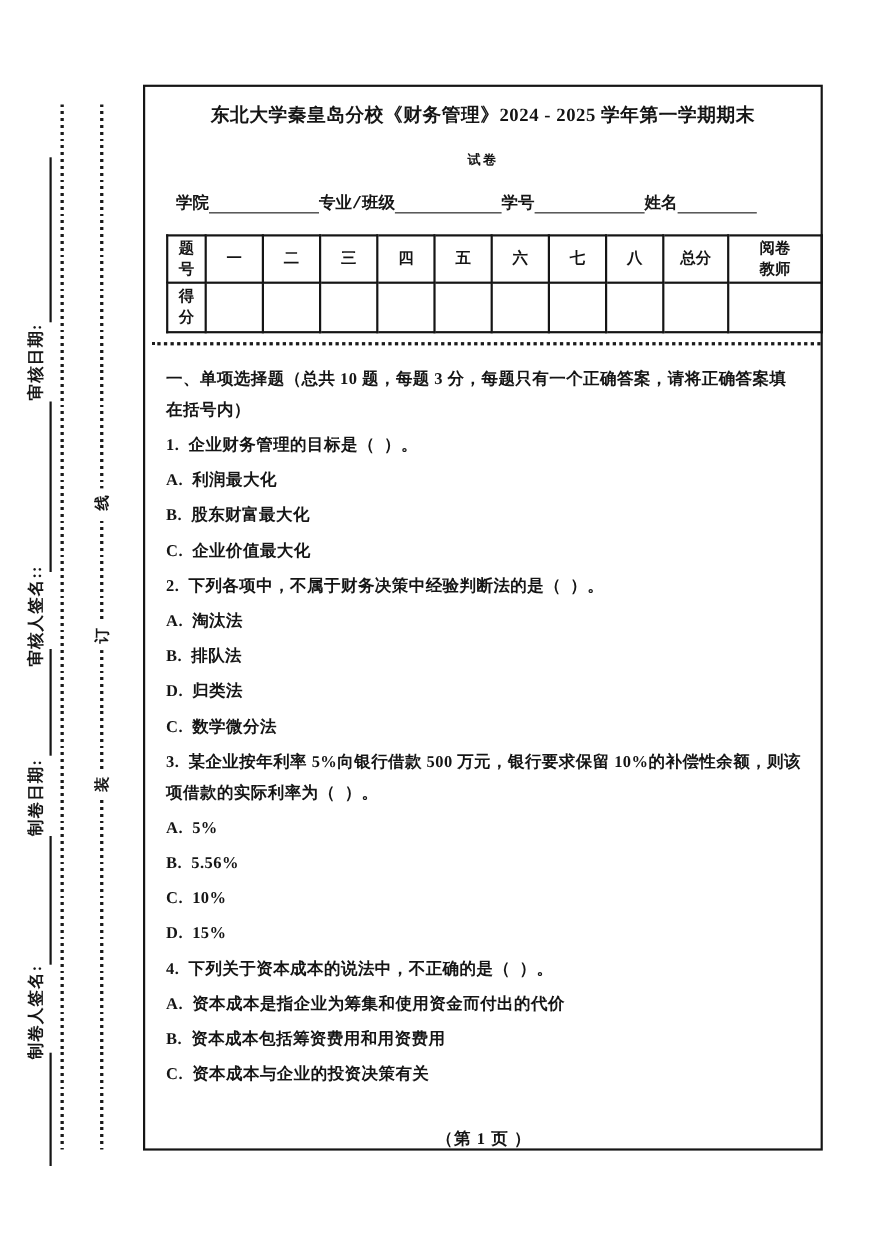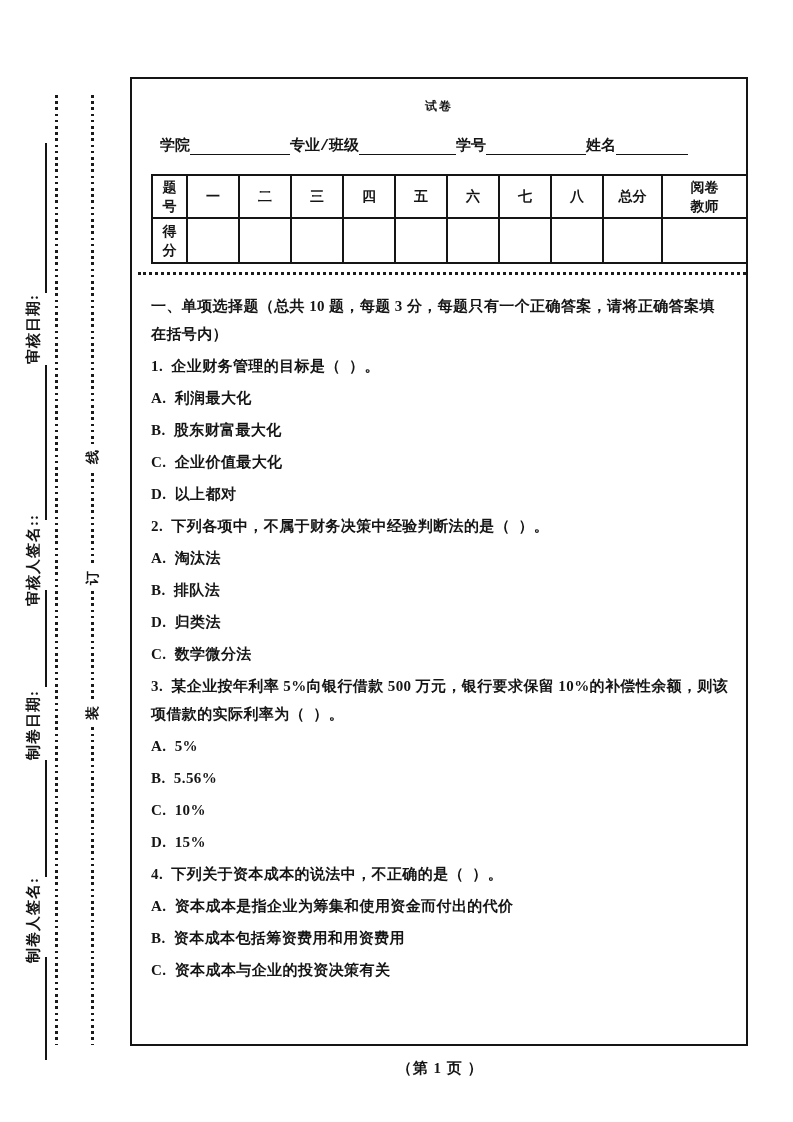--- a/index.html
+++ b/index.html
@@ -66,21 +66,21 @@
   .dotsep{
     margin:8px 0 0 6px;width:608px;height:0;
     border-top:3.4px dotted #1b1b1b;
   }
   .qarea{margin:17px 14px 0 19px;}
   .qarea p{
     margin:0 0 4px;font-size:15px;line-height:28px;
     white-space:pre-wrap;font-weight:bold;letter-spacing:.4px;
   }
   .footer{
-    position:absolute;left:130px;top:1059px;width:620px;
+    position:absolute;left:130px;top:1026px;width:620px;
     text-align:center;font-size:15px;font-weight:bold;letter-spacing:1px;
   }
 </style>
 </head>
 <body>
 
 <div class="page">
 
   <div class="dotline outer"></div>
   <div class="dotline inner"></div>
@@ -92,20 +92,21 @@
   <div class="vlabel" style="top:329px">审核日期:</div>
   <div class="vline" style="top:365px;height:155px"></div>
   <div class="vlabel" style="top:560px">审核人签名::</div>
   <div class="vline" style="top:590px;height:97px"></div>
   <div class="vlabel" style="top:725px">制卷日期:</div>
   <div class="vline" style="top:760px;height:117px"></div>
   <div class="vlabel" style="top:920px">制卷人签名:</div>
   <div class="vline" style="top:957px;height:103px"></div>
 
   <div class="sheet">
+    <div class="title">东北大学秦皇岛分校《财务管理》2024 - 2025 学年第一学期期末</div>
     <div class="title second">试卷</div>
 
     <div class="info-row">
       <span>学院</span>
         <span class="blank b1"></span>
         <span>专业/班级</span>
         <span class="blank b2"></span>
         <span>学号</span>
         <span class="blank b3"></span>
         <span>姓名</span>
@@ -148,21 +149,20 @@
 
     <div class="dotsep"></div>
 
     <div class="qarea">
         <p>一、单项选择题（总共 10 题，每题 3 分，每题只有一个正确答案，请将正确答案填
 在括号内）</p>
         <p>1.  企业财务管理的目标是（  ）。</p>
         <p>A.  利润最大化</p>
         <p>B.  股东财富最大化</p>
         <p>C.  企业价值最大化</p>
-        <p>D.  以上都对</p>
         <p>2.  下列各项中，不属于财务决策中经验判断法的是（  ）。</p>
         <p>A.  淘汰法</p>
         <p>B.  排队法</p>
         <p>D.  归类法</p>
         <p>C.  数学微分法</p>
         <p>3.  某企业按年利率 5%向银行借款 500 万元，银行要求保留 10%的补偿性余额，则该
 项借款的实际利率为（  ）。</p>
         <p>A.  5%</p>
         <p>B.  5.56%</p>
         <p>C.  10%</p>

